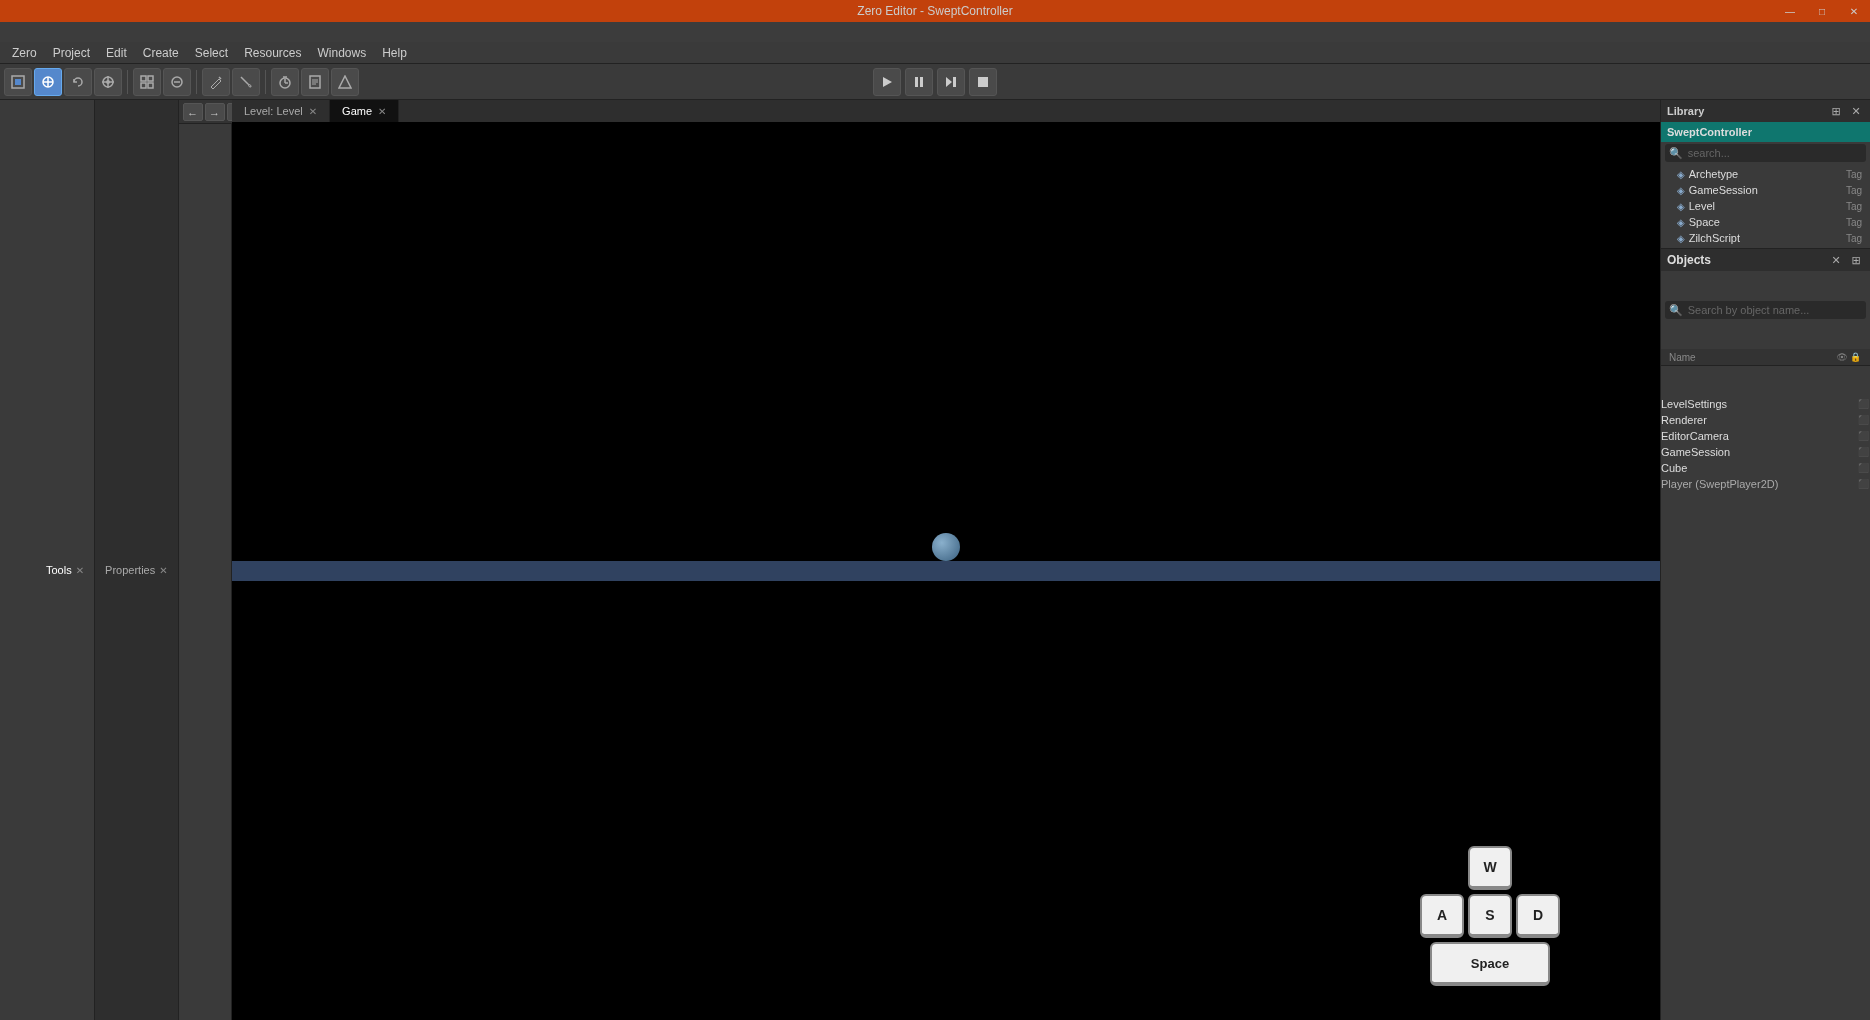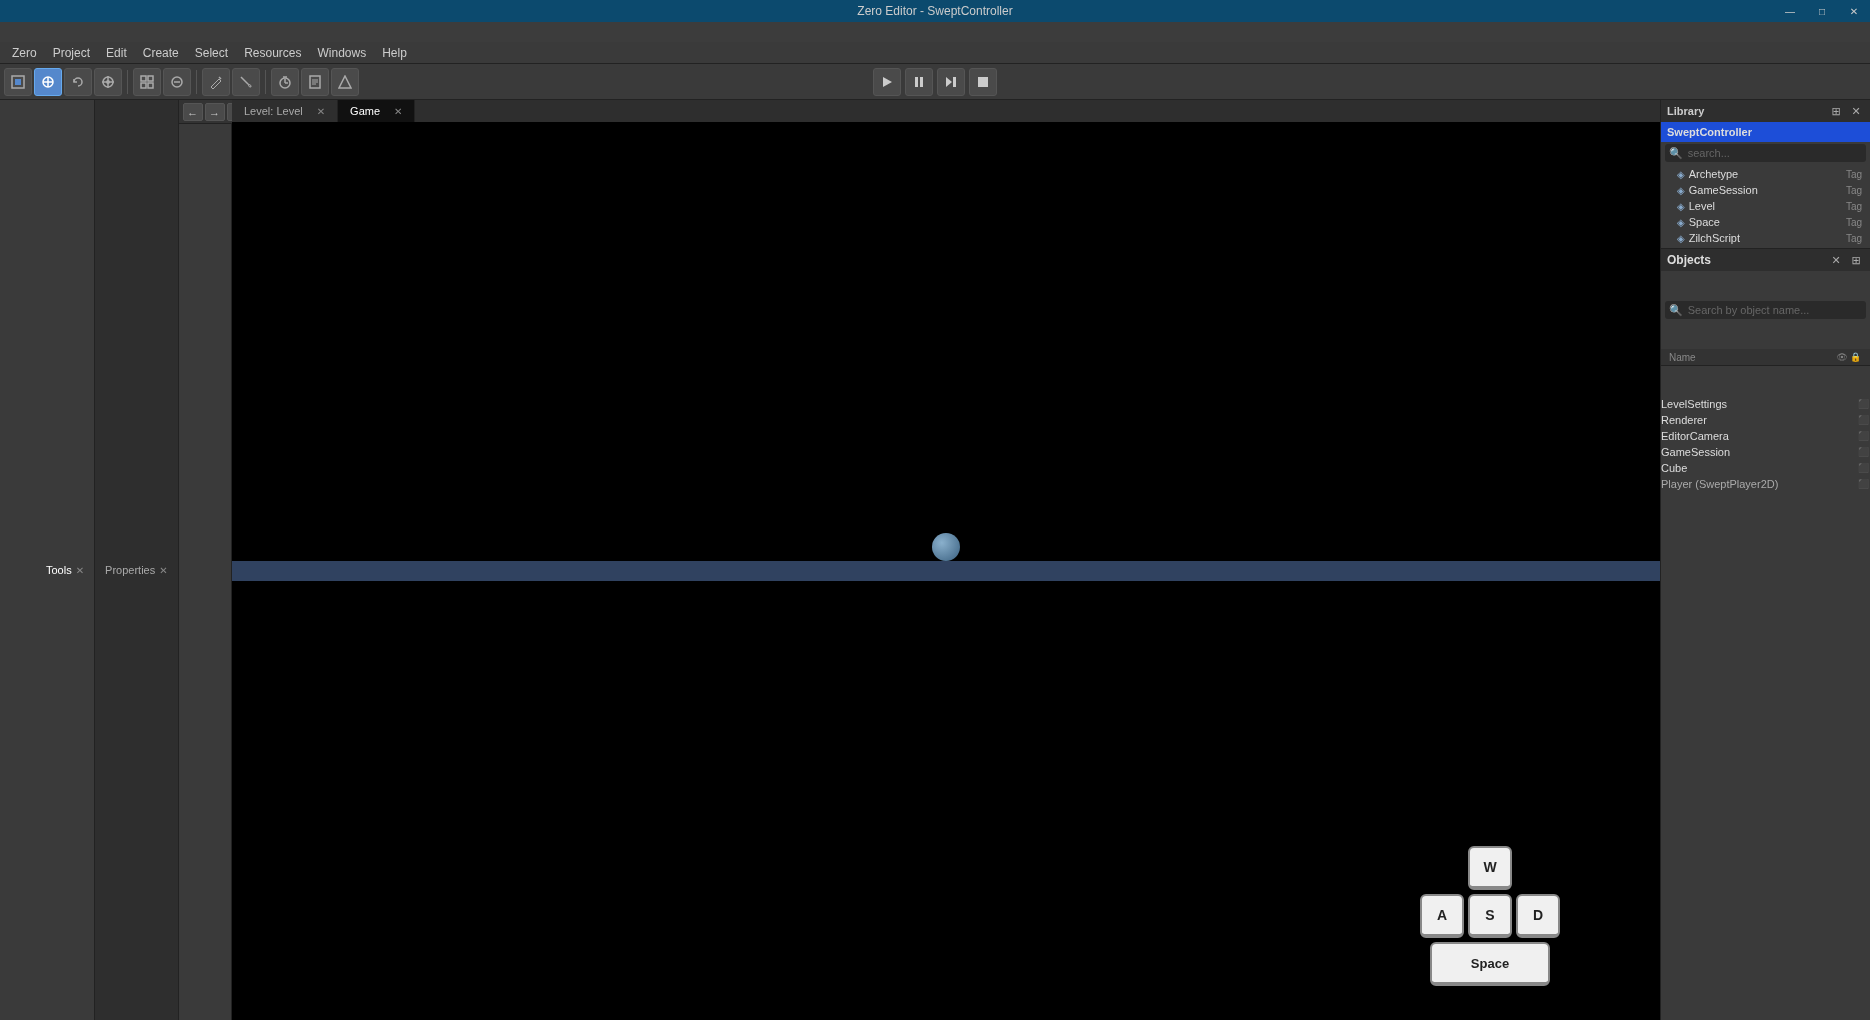--- a/index.html
+++ b/index.html
@@ -9,21 +9,21 @@
       background: #3c3c3c;
       font-family: 'Segoe UI', Arial, sans-serif;
       font-size: 12px;
       color: #ddd;
       overflow: hidden;
     }
 
     
     #title-bar {
       height: 22px;
-      background: #0c4a6e;
+      background: #c2410c;
       display: flex;
       align-items: center;
       justify-content: center;
       color: #ccc;
       font-size: 12px;
       position: relative;
     }
     #title-bar .window-controls {
       position: absolute;
       right: 0;
@@ -179,21 +179,21 @@
       min-height: 22px;
     }
     .editor-tab {
       padding: 3px 12px;
       font-size: 11px;
       color: #aaa;
       cursor: pointer;
       border-right: 1px solid #222;
       display: flex;
       align-items: center;
-      gap: 14px;
+      gap: 6px;
     }
     .editor-tab.active {
       background: #111;
       color: #fff;
     }
 
     
     .wasd-overlay {
       position: absolute;
       bottom: 50px;
@@ -265,21 +265,21 @@
       cursor: pointer;
       color: #aaa;
       font-size: 11px;
       border-radius: 2px;
     }
 
     .library-title-bar {
       display: flex;
       align-items: center;
       padding: 2px 6px;
-      background: #1d4ed8;
+      background: #0f766e;
       min-height: 20px;
     }
     .library-name {
       font-size: 11px;
       color: #ddd;
       font-weight: bold;
     }
 
     .search-bar {
       display: flex;

